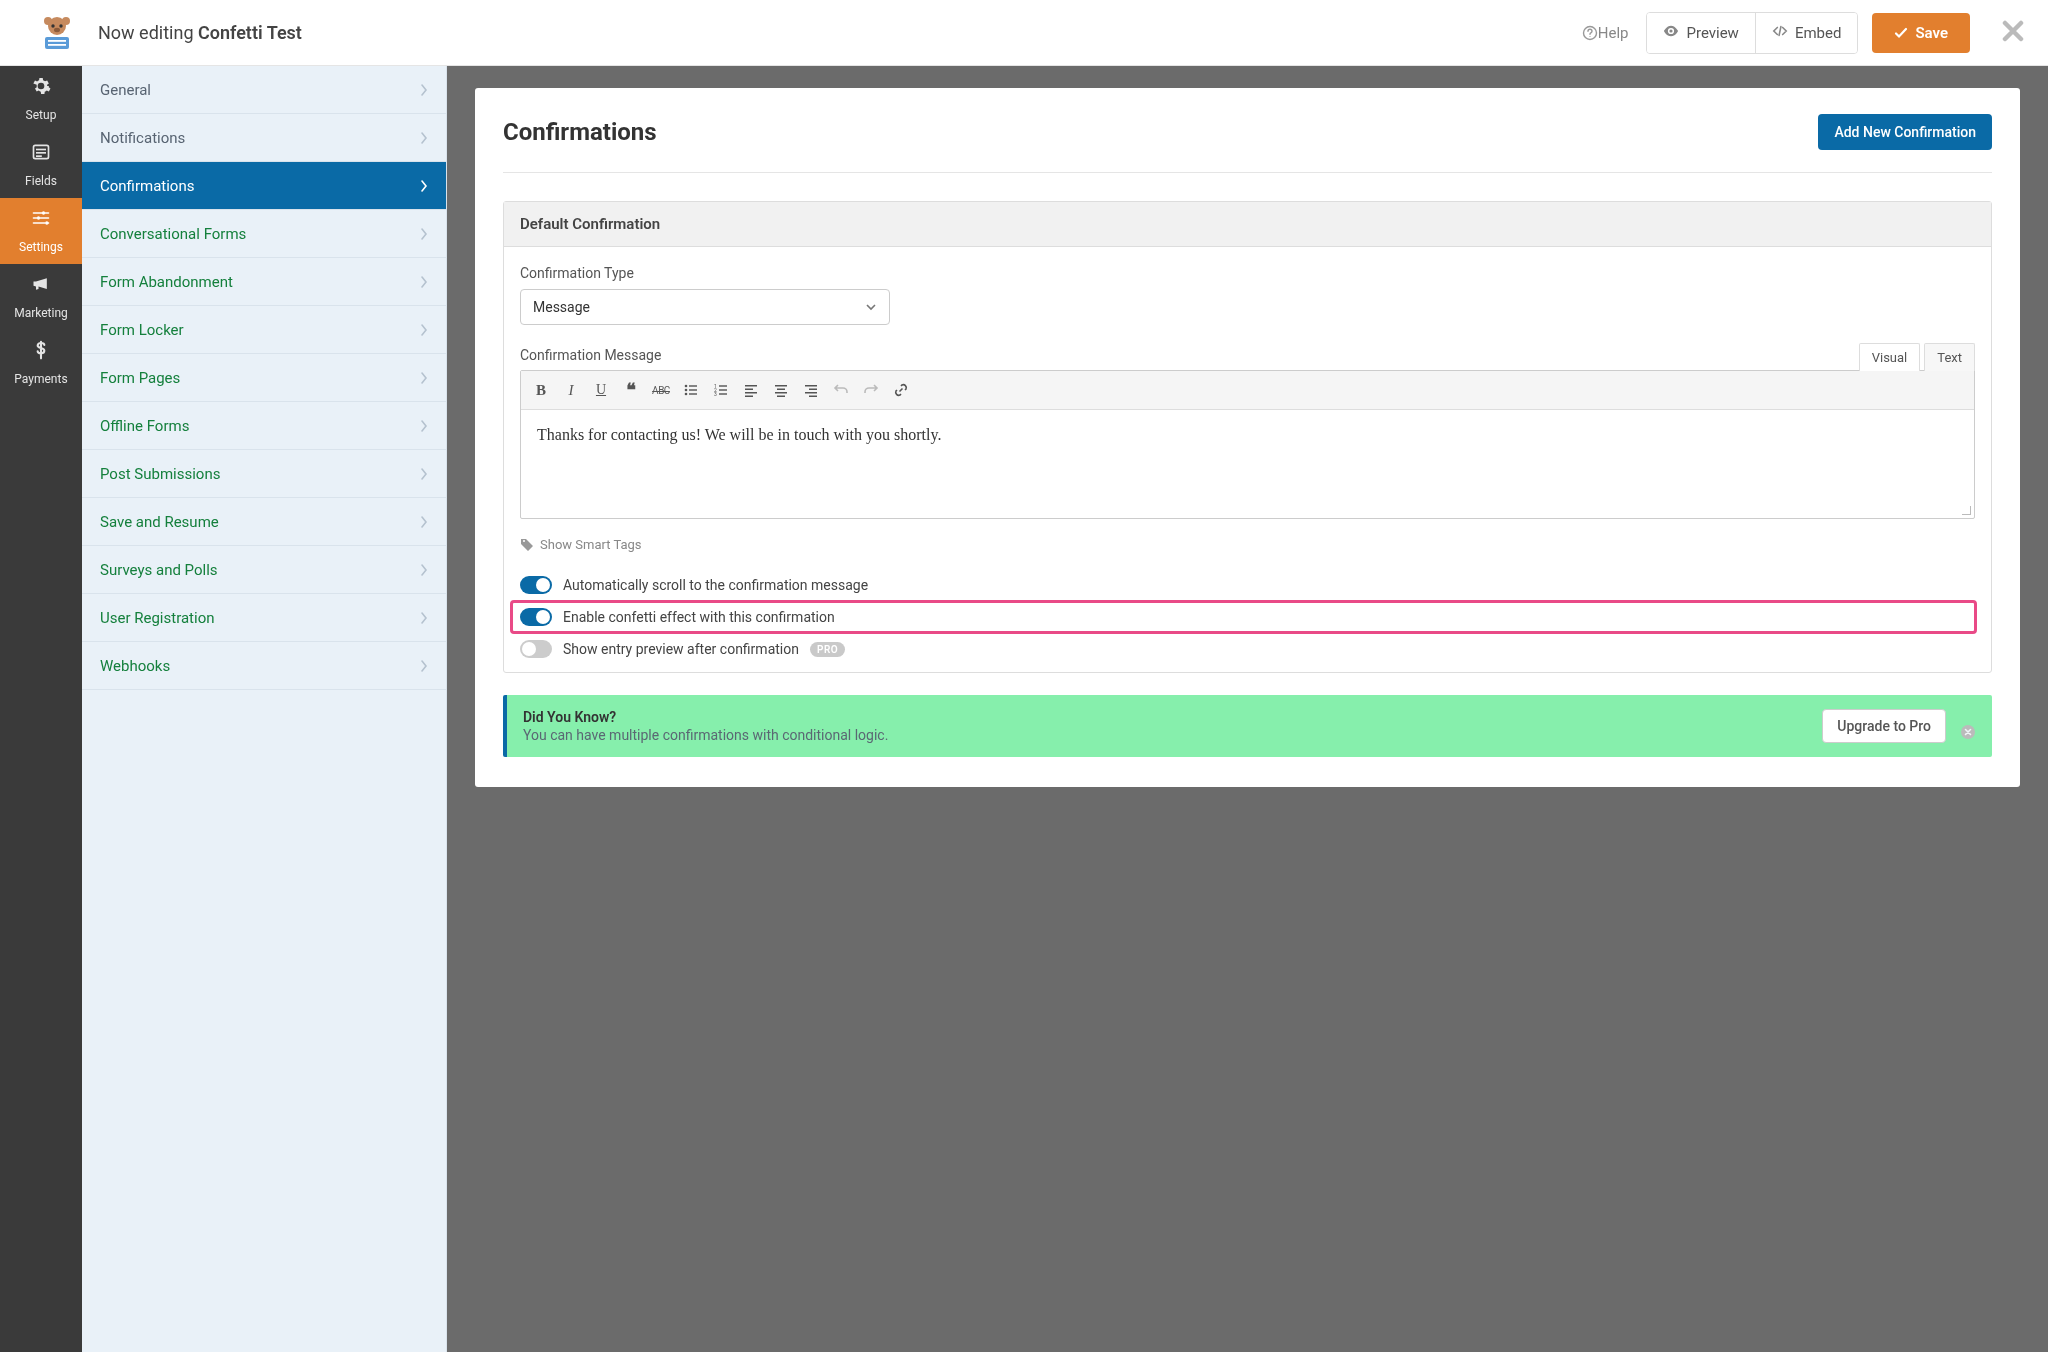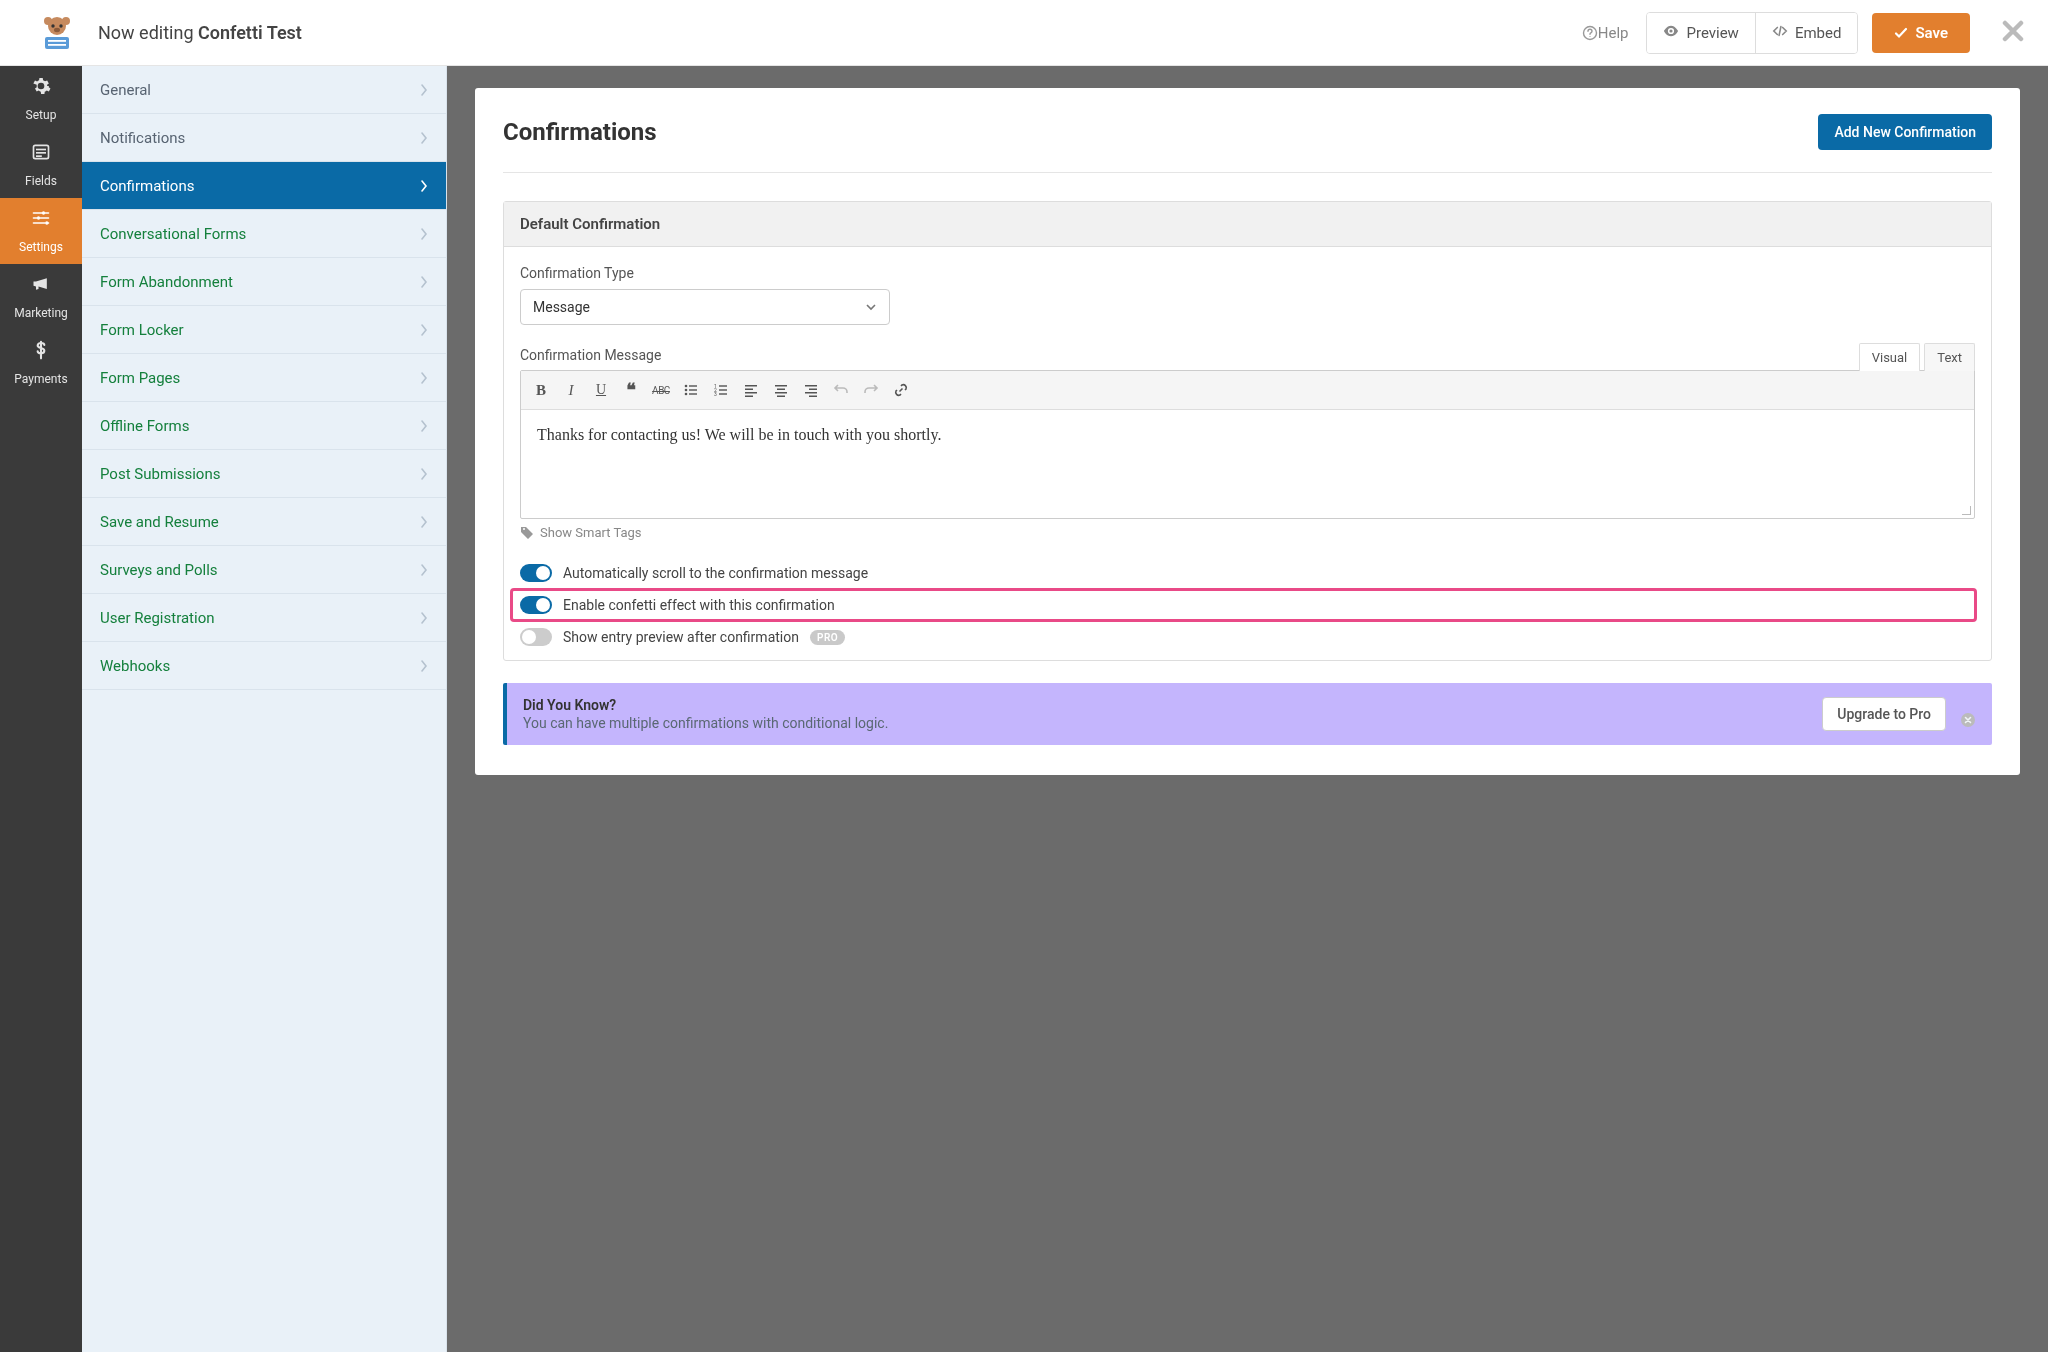--- a/index.html
+++ b/index.html
@@ -70,36 +70,36 @@
 .toolbar .italic { font-style: italic; font-family: Georgia, serif; font-size: 15px; }
 .toolbar .underline { text-decoration: underline; font-family: Georgia, serif; font-size: 14px; }
 .toolbar .quote { font-family: Georgia, serif; font-size: 18px; font-weight: 700; }
 .toolbar .strike { text-decoration: line-through; font-size: 10px; letter-spacing: -0.5px; }
 .editor-content { padding: 16px; min-height: 108px; font-family: Georgia, 'Times New Roman', serif; font-size: 16px; color: #333; position: relative; }
 .resize-handle { position: absolute; right: 2px; bottom: 2px; width: 12px; height: 12px; }
 .resize-handle::before, .resize-handle::after { content:''; position:absolute; right:1px; bottom:1px; border-right:1px solid #bbb; border-bottom:1px solid #bbb; }
 .resize-handle::before { width:8px; height:8px; }
 .resize-handle::after { width:4px; height:4px; }
 
-.smart-tags { display: flex; align-items: center; gap: 6px; margin-top: 6px; color: #888; font-size: 13px; cursor: pointer; }
+.smart-tags { display: flex; align-items: center; gap: 6px; margin-top: 18px; color: #888; font-size: 13px; cursor: pointer; }
 .smart-tags svg { width: 14px; height: 14px; }
 
 .toggles { margin-top: 16px; }
 .trow { display: flex; align-items: center; gap: 11px; padding: 8px 0; }
 .trow.hl { outline: 3px solid #e94a87; outline-offset: -1px; padding: 6px 8px; border-radius: 2px; margin-left: -8px; }
 .toggle { width: 32px; height: 18px; border-radius: 9px; position: relative; cursor: pointer; flex-shrink: 0; }
 .toggle .knob { position: absolute; width: 14px; height: 14px; background: #fff; border-radius: 50%; top: 2px; }
 .toggle.on { background: #0a6aa6; }
 .toggle.on .knob { right: 2px; }
 .toggle.off { background: #ccc; }
 .toggle.off .knob { left: 2px; }
 .tlabel { font-size: 14px; color: #444; }
 .pro-badge { background: #c9c9c9; color: #fff; font-size: 10px; font-weight: 600; padding: 2px 7px; border-radius: 9px; letter-spacing: 0.5px; }
 
-.tip { margin-top: 22px; background: #c4b5fd; border-left: 4px solid #0a6aa6; padding: 14px 16px; display: flex; align-items: center; justify-content: space-between; border-radius: 2px; }
+.tip { margin-top: 22px; background: #86efac; border-left: 4px solid #0a6aa6; padding: 14px 16px; display: flex; align-items: center; justify-content: space-between; border-radius: 2px; }
 .tip-text b { font-weight: 600; color: #333; }
 .tip-text .sub { color: #5a6873; font-size: 14px; margin-top: 2px; }
 .tip-right { display: flex; align-items: flex-end; gap: 14px; }
 .upgrade-btn { border: 1px solid #ccc; background: #fff; color: #555; padding: 8px 14px; border-radius: 4px; font-size: 14px; font-weight: 500; cursor: pointer; }
 .tip-close { color: #bbb; cursor: pointer; }
 .tip-close svg { width: 16px; height: 16px; }
 </style>
 </head>
 <body>
 

